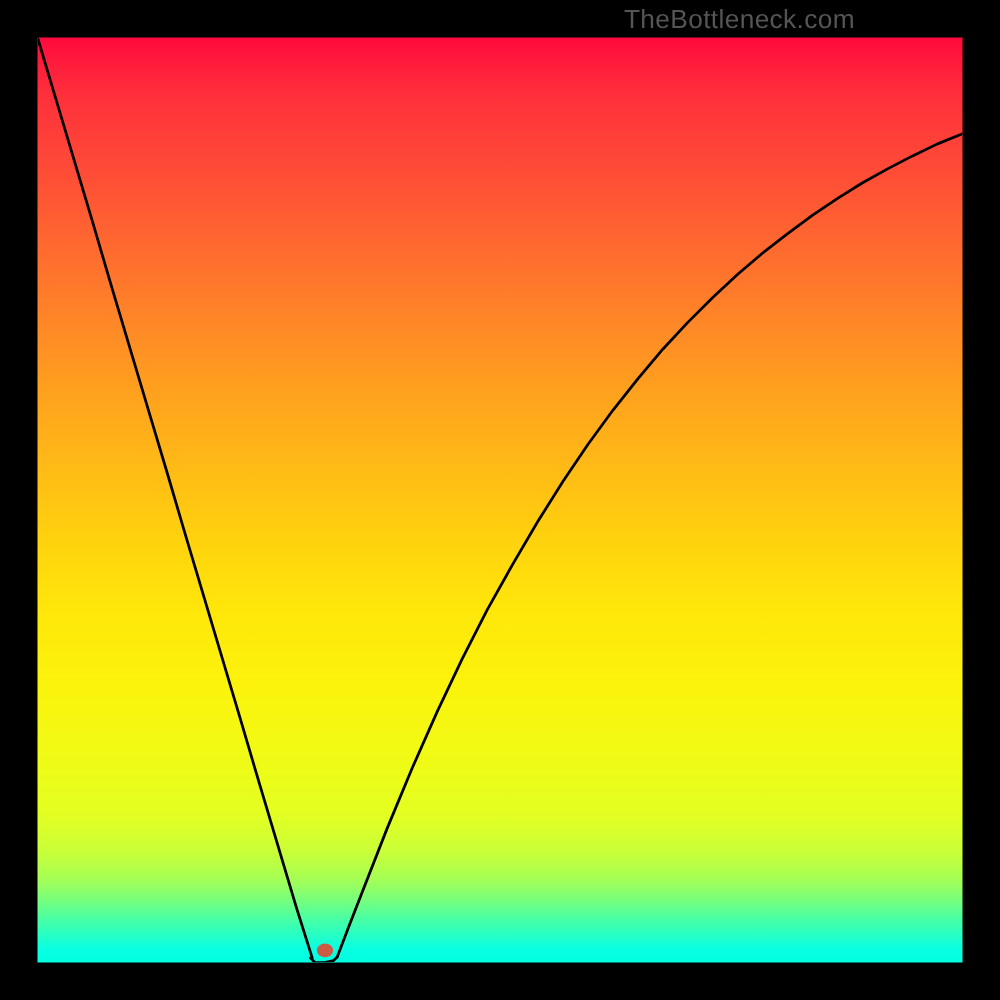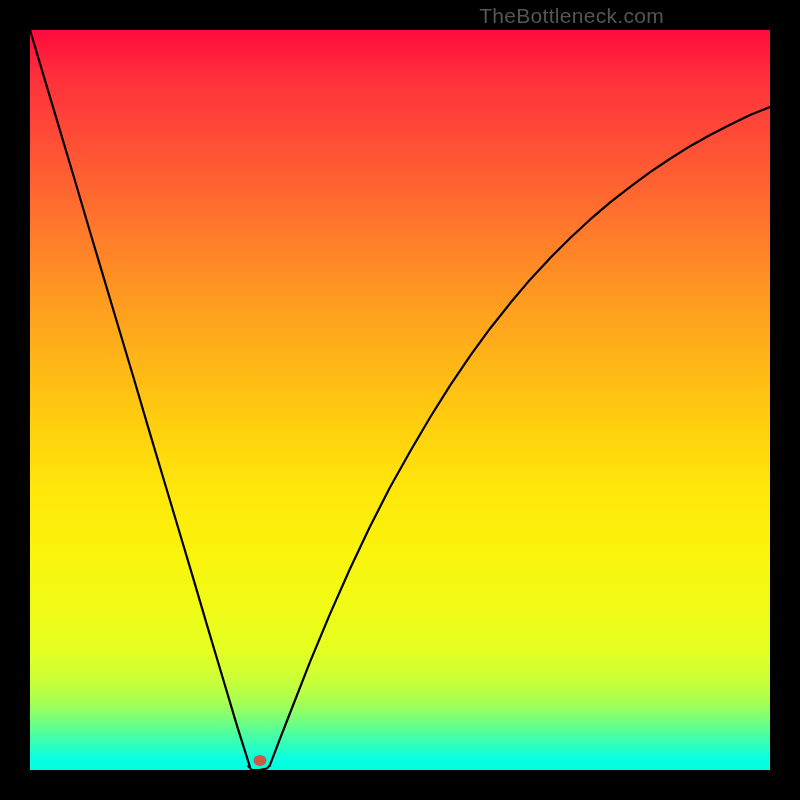--- a/index.html
+++ b/index.html
@@ -9,20 +9,21 @@
     height: 800px;
     overflow: hidden;
     background: #000;
     font-family: Arial, Helvetica, sans-serif;
   }
   .frame {
     position: relative;
     width: 672px;
     height: 800px;
     background: #000;
+    padding-left: 20px;
   }
   .plot-area {
     position: absolute;
     left: 30px;
     top: 30px;
     width: 740px;
     height: 740px;
     background: linear-gradient(to bottom,
       #ff0a3d 0%,
       #ff2f3b 6%,

